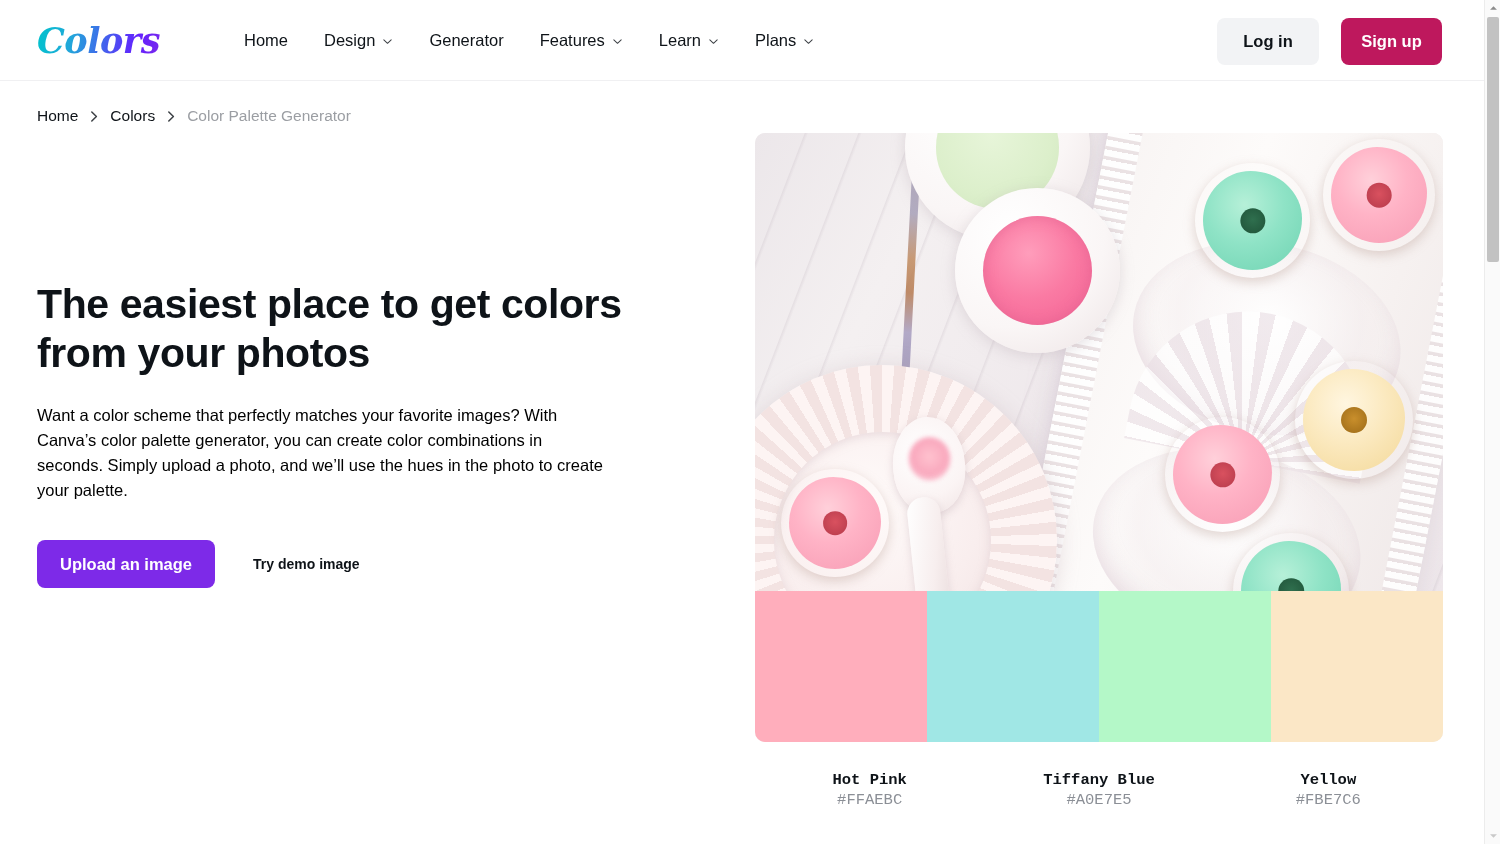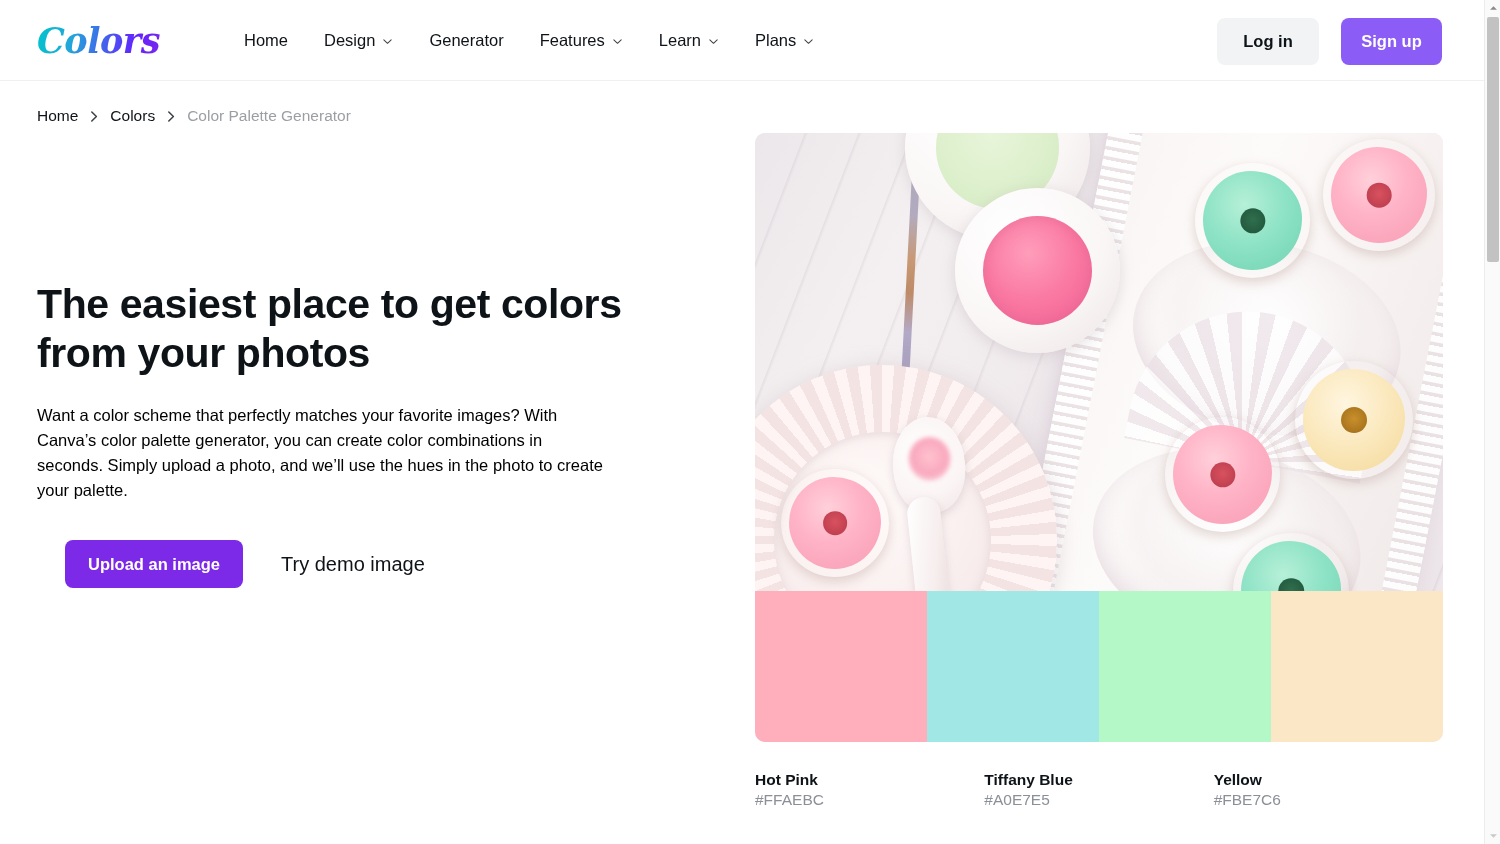--- a/index.html
+++ b/index.html
@@ -69,21 +69,21 @@
     background: #f2f3f5;
     border: none;
     font-family: "Liberation Sans", sans-serif;
     font-size: 16.5px; font-weight: 600;
     color: #0e1318;
     cursor: pointer;
   }
   .btn-signup {
     width: 101px; height: 47px;
     border-radius: 8px;
-    background: #8b5cf6;
+    background: #be185d;
     border: none;
     font-family: "Liberation Sans", sans-serif;
     font-size: 16.5px; font-weight: 700;
     color: #ffffff;
     cursor: pointer;
   }
 
   
   .breadcrumb {
     position: absolute; left: 37px; top: 107px;
@@ -111,36 +111,36 @@
   }
   .hero-desc {
     margin-top: 25px;
     width: 570px;
     font-size: 16.5px;
     line-height: 25px;
     color: #000000;
   }
   .cta-row {
     margin-top: 37px;
-    display: flex; gap: 38px; margin-left: 28px;
+    display: flex; gap: 38px;
   }
   .btn-upload {
     height: 48px;
     padding: 0 23px;
     border: none; border-radius: 8px;
     background: #7d2ae8;
     font-family: "Liberation Sans", sans-serif;
     font-size: 16.5px; font-weight: 700;
     color: #ffffff;
     cursor: pointer;
   }
   .btn-demo {
     background: none; border: none;
     font-family: "Liberation Sans", sans-serif;
-    font-size: 20px; font-weight: 400;
+    font-size: 14px; font-weight: 700;
     color: #0e1318;
     cursor: pointer;
     padding: 0;
   }
 
   
   .preview {
     position: absolute;
     left: 755px; top: 133px;
     width: 688px; height: 609px;
@@ -319,21 +319,22 @@
   }
   .swatch { flex: 1 1 0; height: 151px; }
 
   .swatch-labels {
     position: absolute; left: 755px; top: 770px;
     width: 688px;
     display: flex;
   }
   .swatch-label {
     flex: 1 1 0;
-    text-align: left;
+    text-align: center;
+    font-family: Liberation Mono, monospace;
   }
   .sw-name {
     font-size: 15.5px; font-weight: 700;
     color: #0e1318;
     line-height: 20px;
   }
   .sw-hex {
     font-size: 15.5px;
     color: #8b8f96;
     line-height: 20px;

